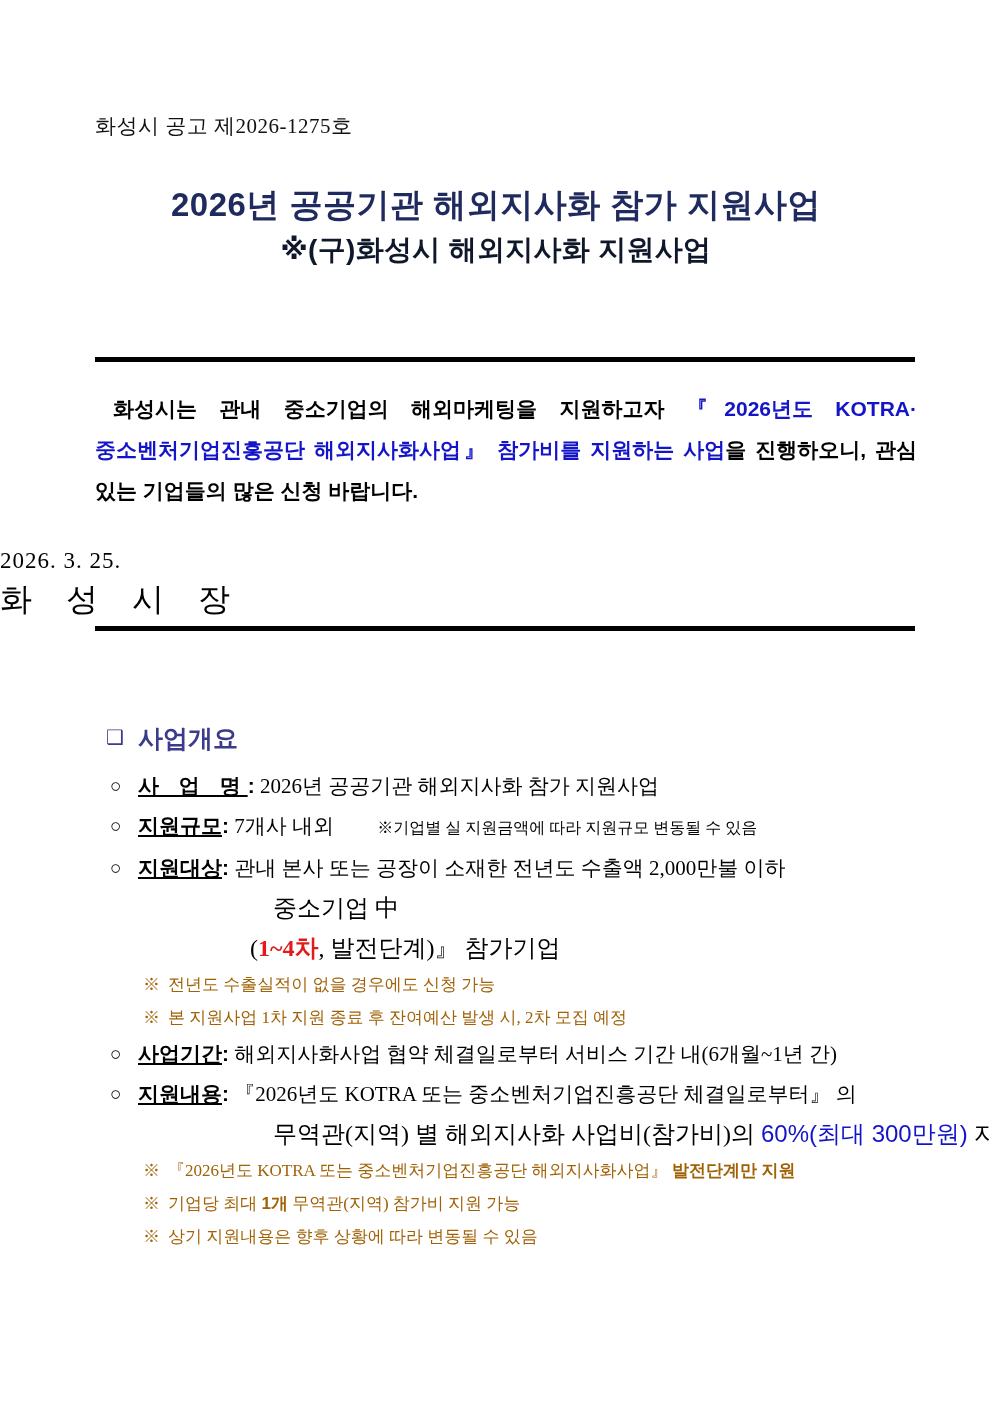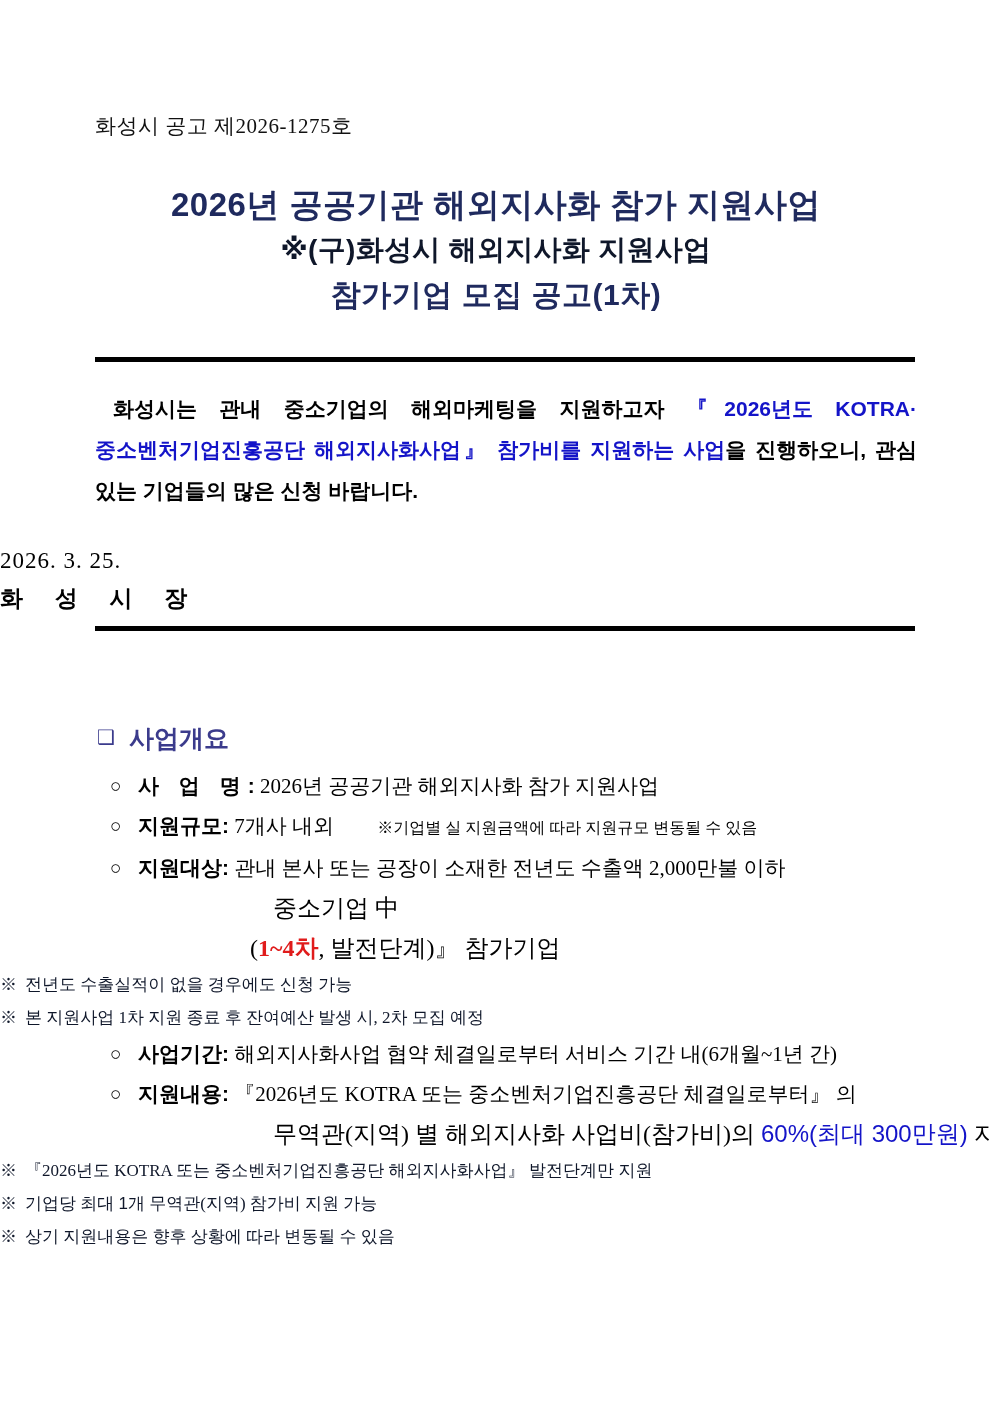--- a/index.html
+++ b/index.html
@@ -106,32 +106,31 @@
     text-align: left;
   }
   .sign-date {
     font-size: 23px;
     letter-spacing: 1px;
     padding-right: 62px;
     line-height: 36px;
     white-space: nowrap;
   }
   .sign-name {
-    font-size: 23px;
+    font-size: 32px;
     letter-spacing: 13px;
     padding-right: 70px;
     line-height: 40px;
     white-space: nowrap;
-    font-weight: bold;
   }
 
   
   .section-head {
     position: absolute;
-    left: 97px;
+    left: 106px;
     top: 722px;
     font-family: Liberation Serif, serif;
     font-weight: bold;
     font-size: 25px;
     color: #3b3b8c;
     white-space: nowrap;
   }
   .section-head .sq {
     font-weight: normal;
     font-size: 20px;
@@ -162,42 +161,44 @@
     position: absolute;
     left: 110px;
     top: 0;
     font-size: 19px;
   }
   .bullet-row .label {
     font-family: "Liberation Sans", "DejaVu Sans", sans-serif;
     font-weight: bold;
     font-size: 21px;
     margin-left: 28px;
+    text-decoration: underline;
   }
   .bullet-row .label.spaced { letter-spacing: 7px; }
   .bullet-row .val {
     font-size: 21px;
   }
   .cont-row {
     padding-left: 253px;
     font-size: 24px;
     line-height: 40px;
     margin-left: 20px;
   }
   .cont-row.quote { padding-left: 230px; }
 
   .note-row {
+    padding-left: 143px;
     font-size: 17px;
     line-height: 33px;
-    color: #0f172a;
+    color: #a16207;
   }
   .note-row .nm { margin-right: 8px; }
   .note-row .b {
     font-family: "Liberation Sans", "DejaVu Sans", sans-serif;
-    font-weight: normal;
+    font-weight: bold;
   }
 
   .inline-note {
     font-size: 16px;
     margin-left: 38px;
   }
   .red  { color: #e01b1b; font-weight: bold; }
   .blue-bold {
     color: #1414c8;
     font-family: "Liberation Sans", "DejaVu Sans", sans-serif;
@@ -211,21 +212,20 @@
 </head>
 <body>
 
 <div class="page">
 
   <div class="doc-no">화성시 공고 제2026-1275호</div>
 
   <div class="title-block">
     <div class="title-line title-1">2026년 공공기관 해외지사화 참가 지원사업</div>
     <div class="title-line title-2">※(구)화성시 해외지사화 지원사업</div>
-    <div class="title-line title-3">참가기업 모집 공고(1차)</div>
   </div>
 
   <div class="rule rule-top"></div>
 
   <div class="intro"><span>화성시는 관내 중소기업의 해외마케팅을 지원하고자 </span><span class="blue">『2026년도 KOTRA·중소벤처기업진흥공단 해외지사화사업』 참가비를 지원하는 사업</span><span>을 진행하오니, 관심 있는 기업들의 많은 신청 바랍니다.</span></div>
 
   <div class="rule rule-bottom"></div>
 
   <div class="sign-block">
     <div class="sign-date">2026. 3. 25.</div>

